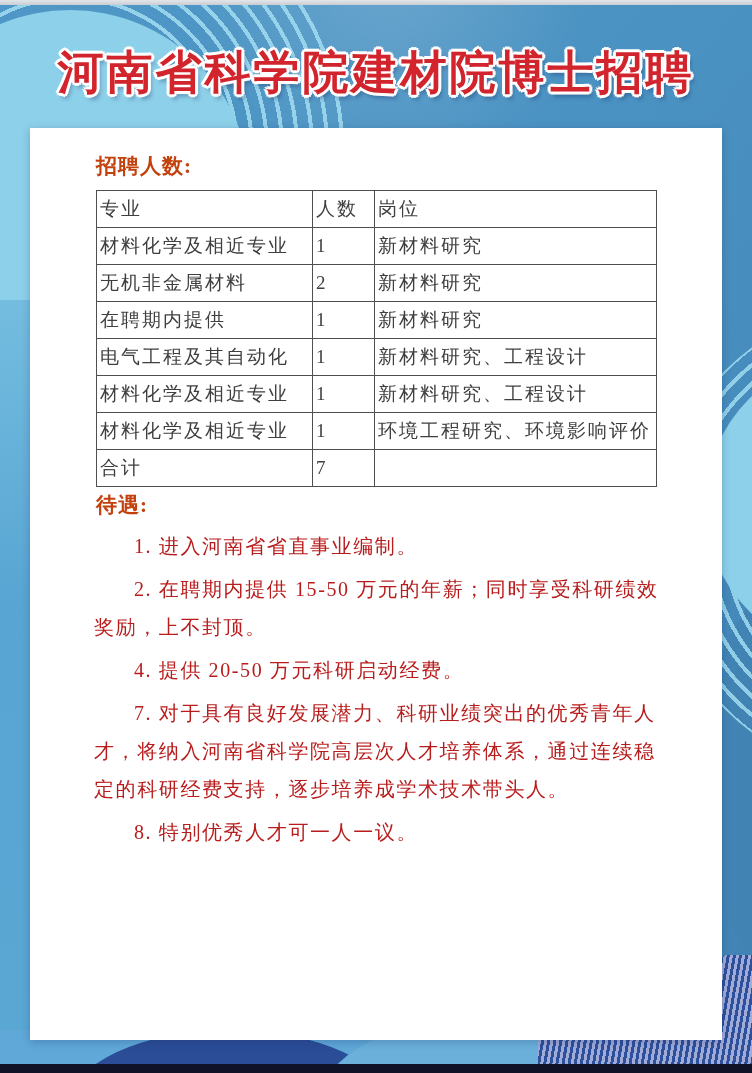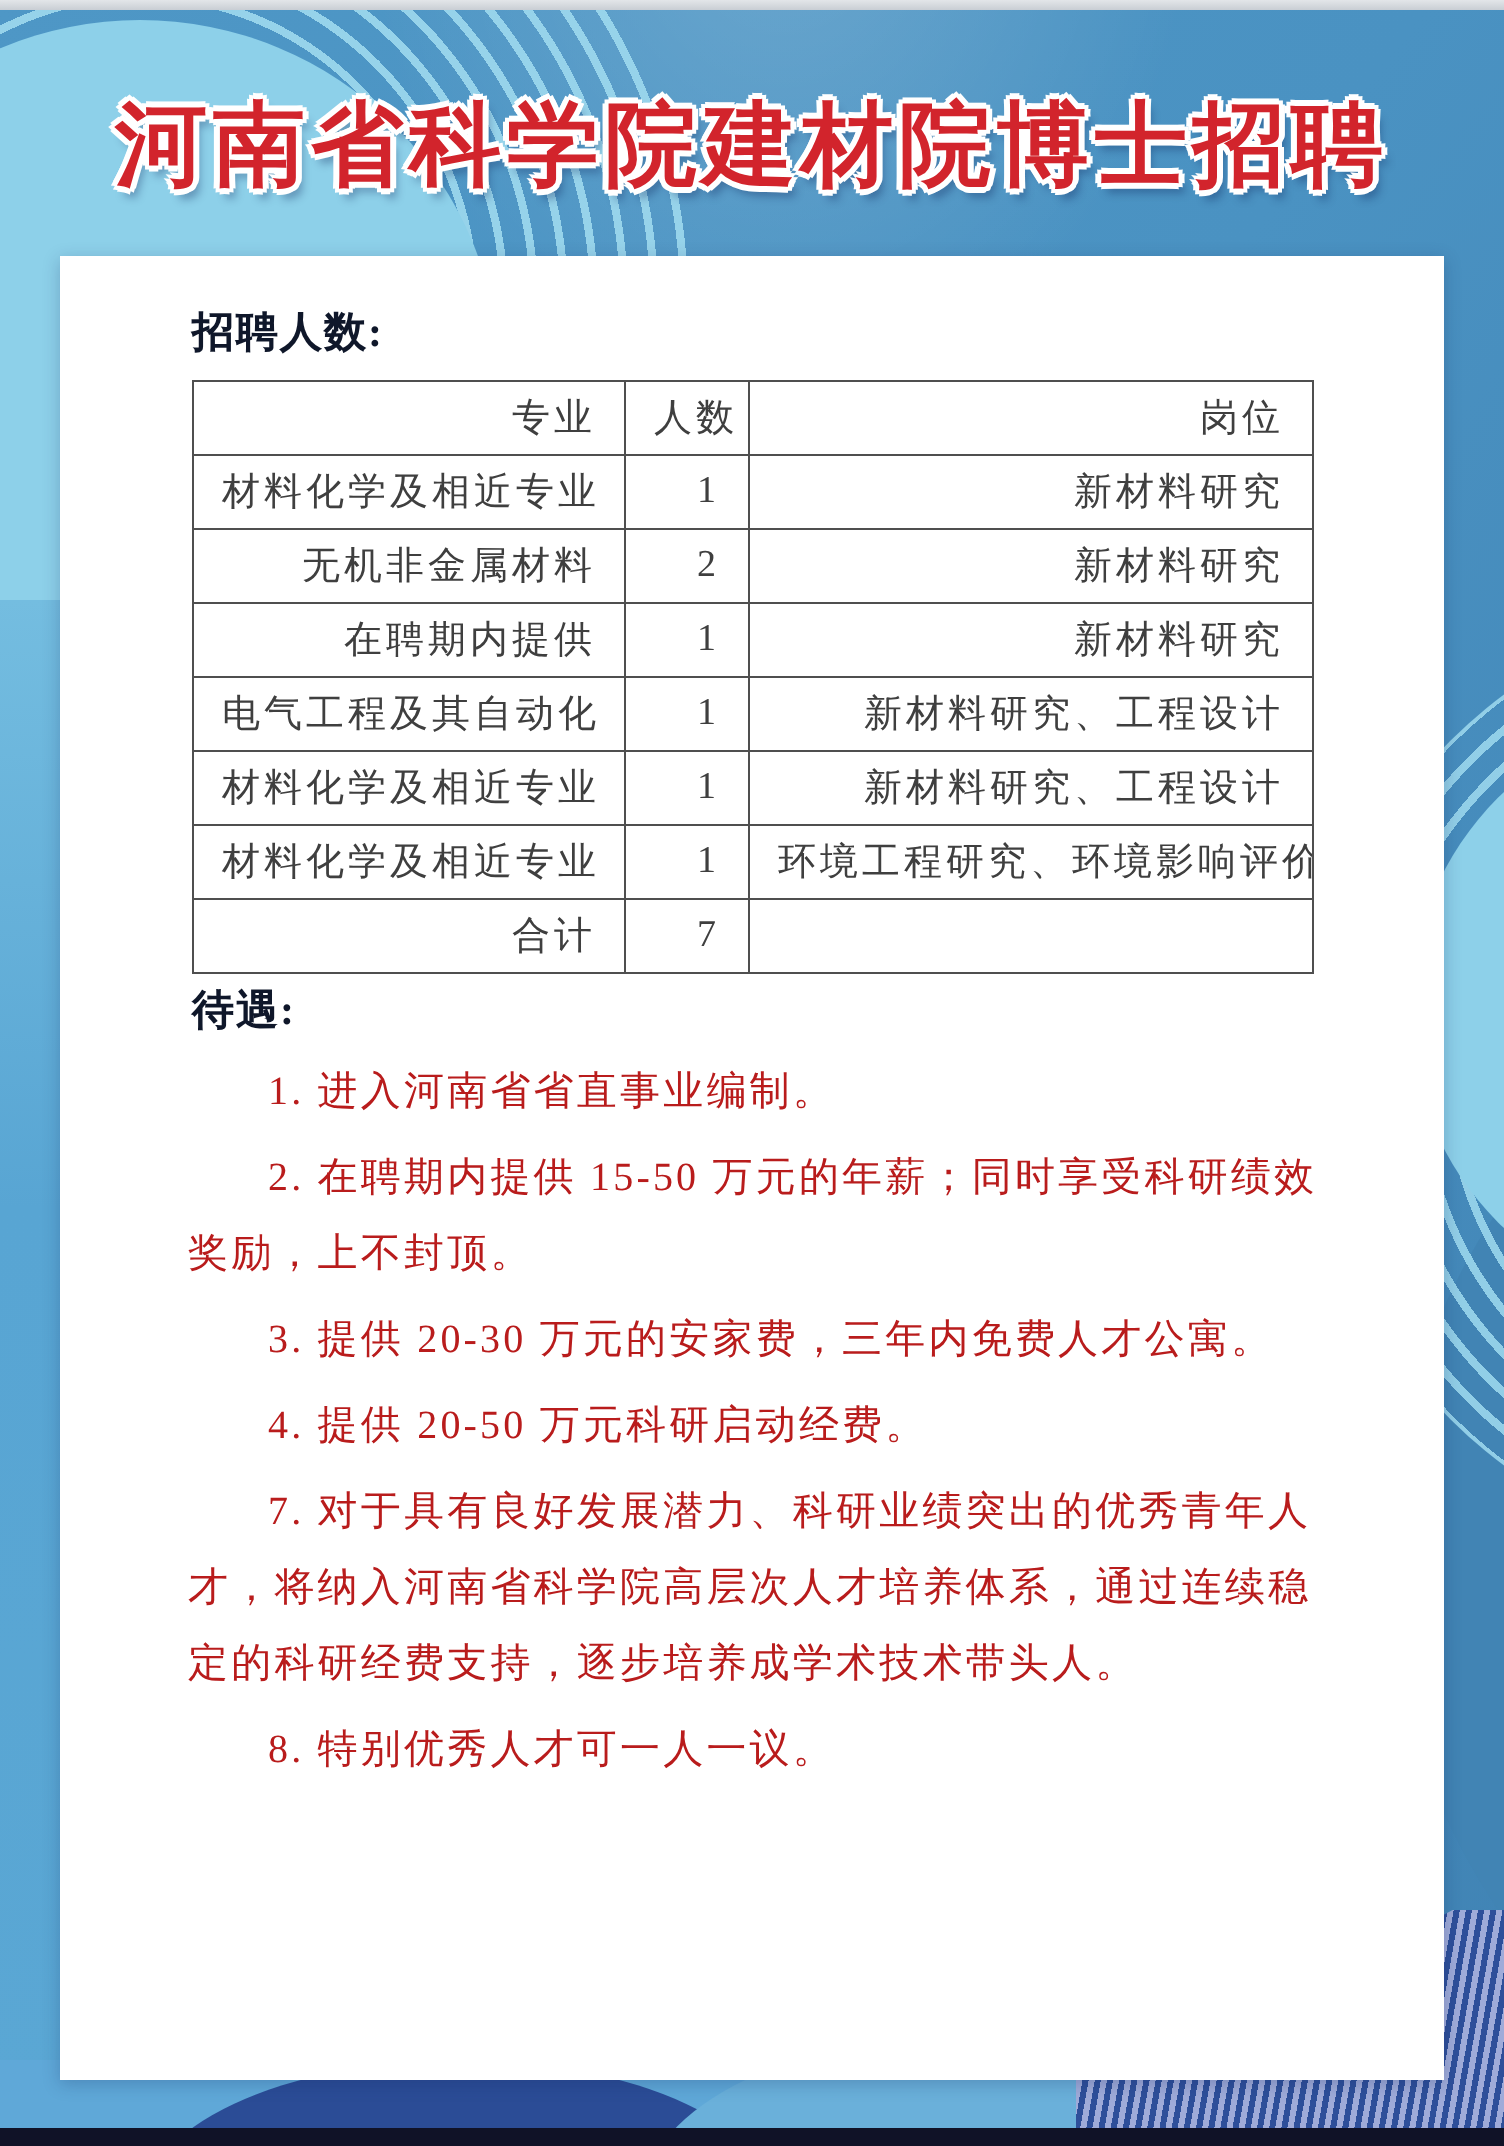--- a/index.html
+++ b/index.html
@@ -40,28 +40,28 @@
   .title{position:absolute;left:0;top:42px;width:100%;margin:0;text-align:center;
     font-family:"Liberation Sans",sans-serif;font-weight:700;font-size:46px;letter-spacing:3px;
     color:#d2242c;
     text-shadow:
       -2px -2px 0 #fff, 2px -2px 0 #fff, -2px 2px 0 #fff, 2px 2px 0 #fff,
       0 -3px 0 #fff, 0 3px 0 #fff, -3px 0 0 #fff, 3px 0 0 #fff,
       3px 5px 4px rgba(10,25,80,.35);}
   
   .card{position:absolute;left:30px;top:128px;width:692px;height:912px;background:#ffffff;
     box-shadow:0 2px 8px rgba(20,40,90,.25);}
-  .sec-heading{margin:24px 0 0 66px;font-size:21px;font-weight:bold;color:#0f172a;
+  .sec-heading{margin:24px 0 0 66px;font-size:21px;font-weight:bold;color:#c2410c;
     letter-spacing:1px;}
   .sec-heading.benefits-h{margin-top:4px;}
   
   table.recruit{border-collapse:collapse;margin:10px 0 0 66px;table-layout:fixed;width:560px;}
   table.recruit th,table.recruit td{
-    border:1.5px solid #4f4f4f;height:36px;text-align:right;vertical-align:middle;
-    font-size:19px;font-weight:normal;color:#3f3f3f;letter-spacing:2px;padding:0 14px;
+    border:1.5px solid #4f4f4f;height:36px;text-align:left;vertical-align:middle;
+    font-size:19px;font-weight:normal;color:#3f3f3f;letter-spacing:2px;padding:0 3px;
     overflow:hidden;white-space:nowrap;}
   col.c1{width:216px;} col.c2{width:62px;} col.c3{width:282px;}
   
   .benefits{margin:8px 0 0 64px;width:576px;}
   .benefits p{margin:0 0 5px 0;text-indent:2em;font-size:20px;line-height:38px;
     letter-spacing:1.6px;color:#b91c1c;}
 </style>
 </head>
 <body>
 
@@ -136,19 +136,18 @@
         <td></td>
       </tr>
     </tbody>
   </table>
 
   <div class="sec-heading benefits-h">待遇:</div>
 
   <div class="benefits">
     <p>1. 进入河南省省直事业编制。</p>
     <p>2. 在聘期内提供 15-50 万元的年薪；同时享受科研绩效奖励，上不封顶。</p>
-    <p>3. 提供 20-30 万元的安家费，三年内免费人才公寓。</p>
     <p>4. 提供 20-50 万元科研启动经费。</p>
     <p>7. 对于具有良好发展潜力、科研业绩突出的优秀青年人才，将纳入河南省科学院高层次人才培养体系，通过连续稳定的科研经费支持，逐步培养成学术技术带头人。</p>
     <p>8. 特别优秀人才可一人一议。</p>
   </div>
 
 </div>
 
 </body></html>

